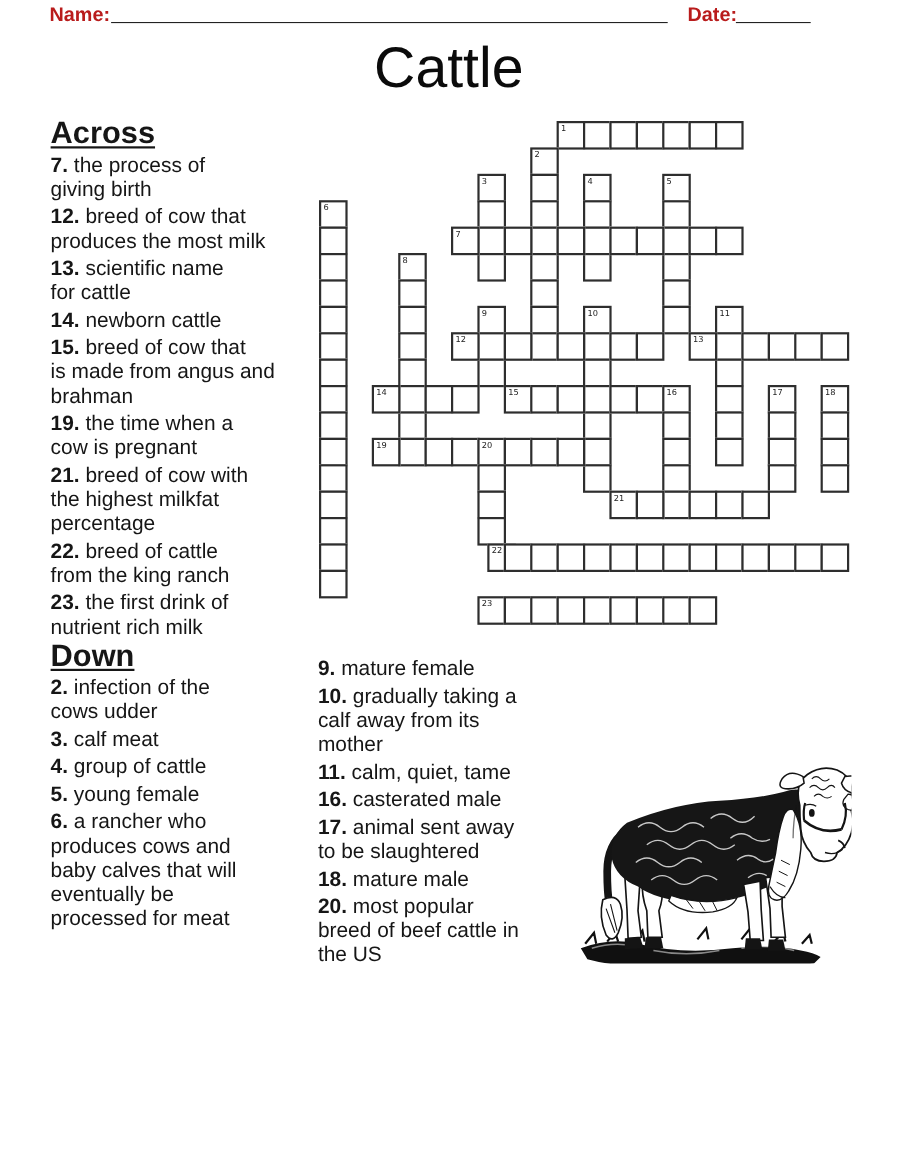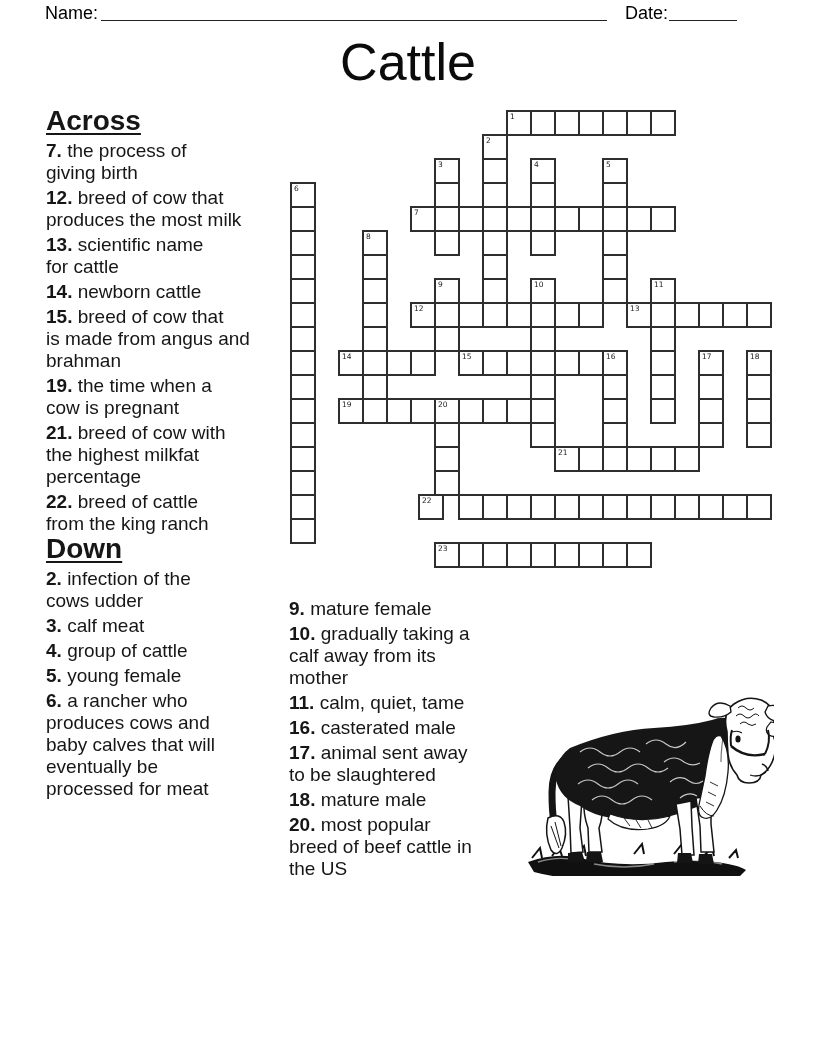--- a/index.html
+++ b/index.html
@@ -1,18 +1,18 @@
 <!DOCTYPE html>
 <html><head>
 <meta charset="utf-8">
 <style>
   html,body{margin:0;padding:0;background:#fff;}
   .page{position:relative;width:816px;height:1056px;background:#fff;overflow:hidden;
         font-family:"Liberation Sans","DejaVu Sans",sans-serif;color:#1b1b1b;}
-  .hdr-label{position:absolute;top:3px;font-size:18px;color:#000000;}
+  .hdr-label{position:absolute;top:3px;font-size:18px;color:#b91c1c;font-weight:bold;}
   .name-label{left:45px;}
   .date-label{left:625px;}
   .hline{position:absolute;height:0;border-bottom:1.6px solid #222;}
   .name-line{left:101px;width:506px;top:20px;}
   .date-line{left:669px;width:68px;top:20px;}
   .title{position:absolute;left:0;right:0;top:33px;text-align:center;
          font-size:52px;line-height:58px;color:#0b0b0b;}
   .clues{position:absolute;font-size:19px;line-height:22px;color:#161616;}
   .col1{left:46px;top:110px;width:246px;}
   .col2{left:289px;top:598px;width:236px;}
@@ -54,20 +54,22 @@
         <div class="clue"><b>15.</b><span class="clue-text"> breed of cow that
 is made from angus and
 brahman</span></div>
         <div class="clue"><b>19.</b><span class="clue-text"> the time when a
 cow is pregnant</span></div>
         <div class="clue"><b>21.</b><span class="clue-text"> breed of cow with
 the highest milkfat
 percentage</span></div>
         <div class="clue"><b>22.</b><span class="clue-text"> breed of cattle
 from the king ranch</span></div>
+        <div class="clue"><b>23.</b><span class="clue-text"> the first drink of
+nutrient rich milk</span></div>
       </div>
     <div class="clues-header down-header">Down</div>
     <div id="down-list-1">
         <div class="clue"><b>2.</b><span class="clue-text"> infection of the
 cows udder</span></div>
         <div class="clue"><b>3.</b><span class="clue-text"> calf meat</span></div>
         <div class="clue"><b>4.</b><span class="clue-text"> group of cattle</span></div>
         <div class="clue"><b>5.</b><span class="clue-text"> young female</span></div>
         <div class="clue"><b>6.</b><span class="clue-text"> a rancher who
 produces cows and
@@ -244,21 +246,21 @@
       <div class="cell" style="left: 120px; top: 288px;"></div>
       <div class="cell" style="left: 144px; top: 288px;">
         <span class="cellnum">20</span>
       </div>
       <div class="cell" style="left: 168px; top: 288px;"></div>
       <div class="cell" style="left: 192px; top: 288px;"></div>
       <div class="cell" style="left: 216px; top: 288px;"></div>
       <div class="cell" style="left: 144px; top: 312px;"></div>
       <div class="cell" style="left: 144px; top: 336px;"></div>
       <div class="cell" style="left: 144px; top: 360px;"></div>
-      <div class="cell" style="left: 128px; top: 384px;">
+      <div class="cell" style="left: 153px; top: 384px;">
         <span class="cellnum">22</span>
       </div>
       <div class="cell" style="left: 264px; top: 336px;">
         <span class="cellnum">21</span>
       </div>
       <div class="cell" style="left: 288px; top: 336px;"></div>
       <div class="cell" style="left: 336px; top: 336px;"></div>
       <div class="cell" style="left: 360px; top: 336px;"></div>
       <div class="cell" style="left: 384px; top: 336px;"></div>
       <div class="cell" style="left: 168px; top: 384px;"></div>

